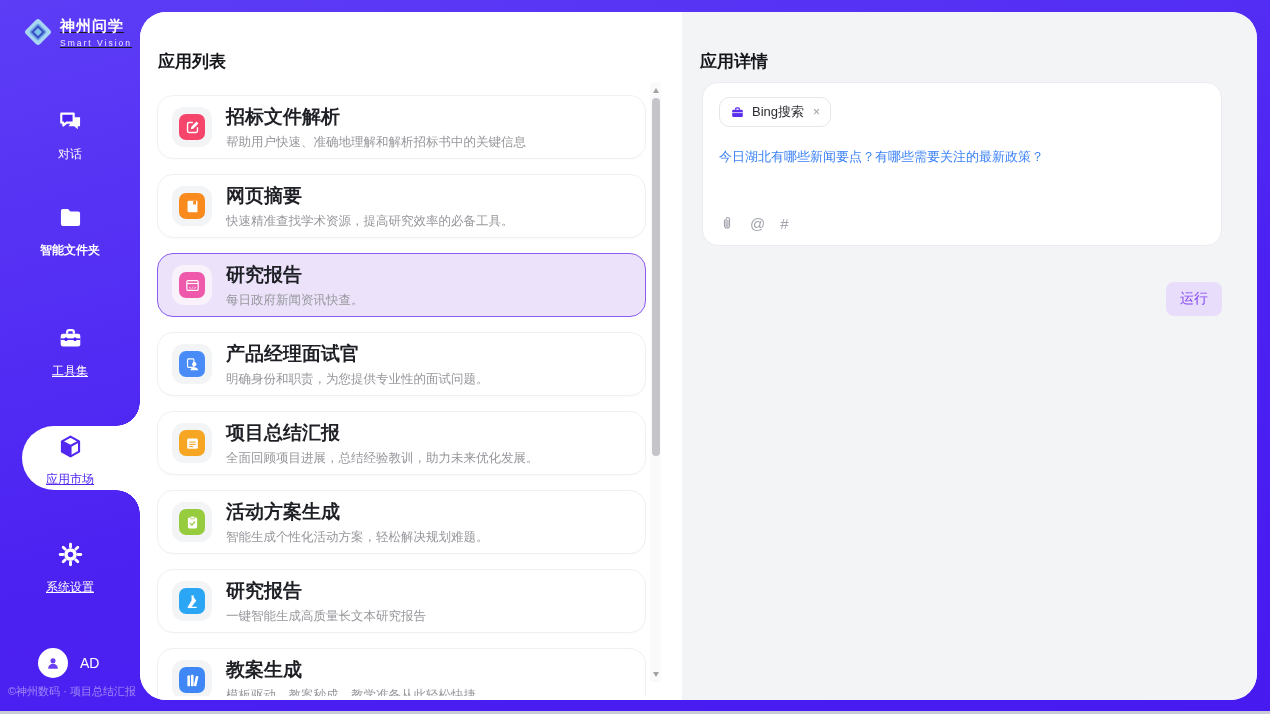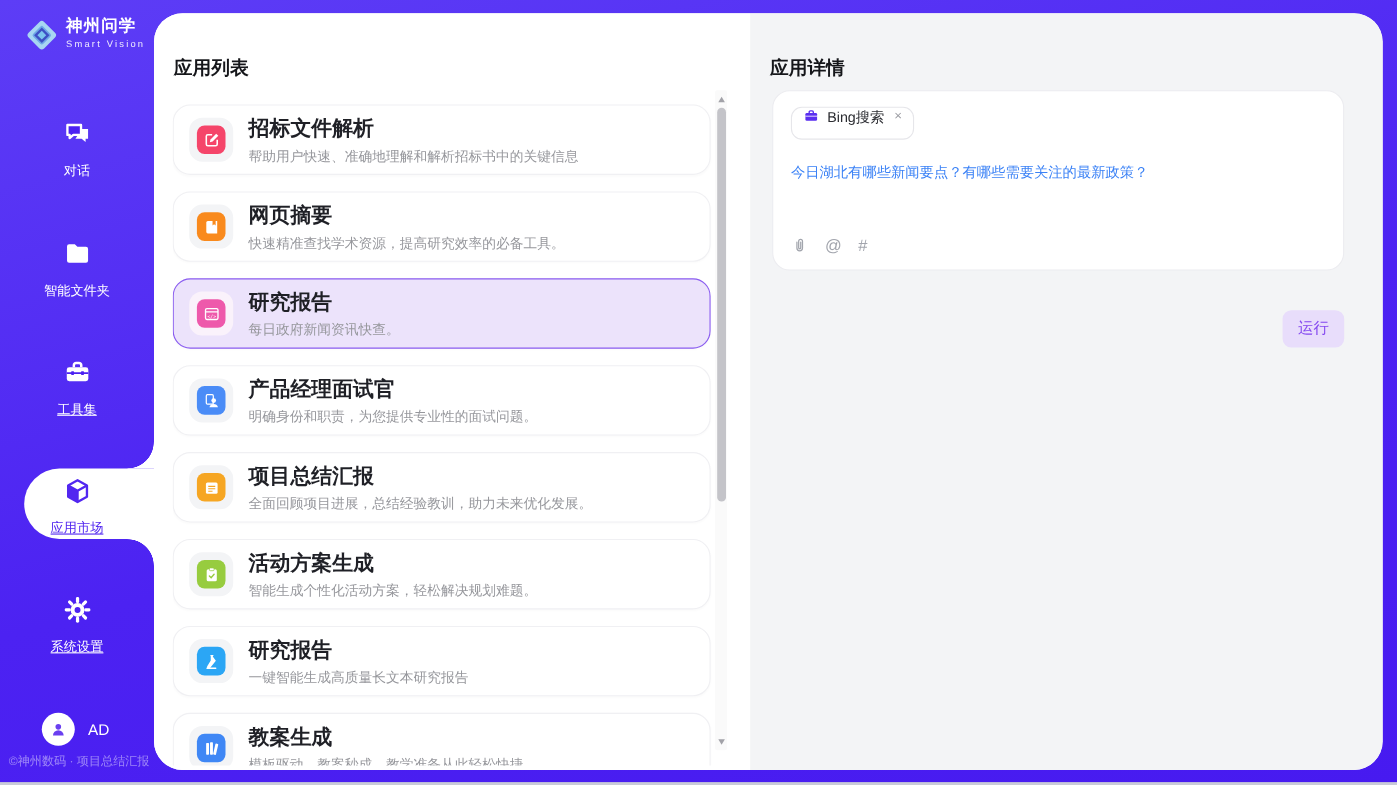--- a/index.html
+++ b/index.html
@@ -6,21 +6,21 @@
   html,body { width:1270px; height:714px; overflow:hidden; }
   body {
     font-family:"Liberation Sans","DejaVu Sans",sans-serif;
     background:linear-gradient(165deg,#5d3df6 0%,#4c22f2 55%,#471af0 100%);
     position:relative; color:#1a1b20;
   }
   .bottom-edge { position:absolute; left:0; bottom:0; width:100%; height:3px; background:#c9cbd8; }
 
   
   .sidebar { position:absolute; left:0; top:0; width:140px; height:714px; }
-  .logo { position:absolute; left:20px; top:14px; display:flex; gap:4px; }
+  .logo { position:absolute; left:20px; top:14px; display:flex; align-items:center; gap:4px;text-decoration:underline; }
   .logo-name { color:#fff; font-size:15px; font-weight:700; letter-spacing:1px; }
   .logo-sub { color:rgba(255,255,255,.9); font-size:8.5px; letter-spacing:2px; margin-top:2px; }
 
   .nav-item { position:absolute; left:0; width:140px; display:flex; flex-direction:column; align-items:center; gap:7px; cursor:pointer; }
   .nav-label { color:#fff; font-size:12px; }
   .nav-label.u { text-decoration:underline; }
   .nav-item.active .nav-label { color:#5227f0; text-decoration:underline; }
 
   .active-bubble { position:absolute; left:22px; top:426px; width:118px; height:64px; background:#fff; border-radius:32px 0 0 32px; }
   .active-bubble::before { content:""; position:absolute; right:0; top:-24px; width:24px; height:24px;
@@ -51,21 +51,21 @@
 
   .scrollbar { position:absolute; left:510px; top:70px; width:11px; height:600px; background:#fafafa; border-radius:2px; }
   .sb-arrow { position:absolute; left:0; width:11px; height:12px; display:flex; align-items:center; justify-content:center; cursor:pointer; }
   .sb-up { top:2px; } .sb-down { bottom:2px; }
   .tri-up { width:0; height:0; border-left:3.5px solid transparent; border-right:3.5px solid transparent; border-bottom:5px solid #a2a2a8; }
   .tri-down { width:0; height:0; border-left:3.5px solid transparent; border-right:3.5px solid transparent; border-top:5px solid #a2a2a8; }
   .sb-thumb { position:absolute; left:1.5px; top:16px; width:8px; height:358px; background:#c4c4c9; border-radius:4px; cursor:grab; }
 
   .detail-panel { position:relative; flex:1; height:100%; background:#f3f4f6; border-radius:0 26px 26px 0; }
   .query-card { position:absolute; left:20px; top:70px; width:520px; height:164px; background:#fff; border:1px solid #ececf0; border-radius:16px; padding:14px 16px; display:flex; flex-direction:column; }
-  .chip { display:inline-flex; gap:7px; height:30px; padding:0 10px; border:1px solid #e6e6ea; border-radius:10px; background:#fff; align-self:flex-start; cursor:pointer; }
+  .chip { display:inline-flex; align-items:center; gap:7px; height:30px; padding:0 10px; border:1px solid #e6e6ea; border-radius:10px; background:#fff; align-self:flex-start; cursor:pointer; }
   .chip-label { font-size:13px; color:#2b2c31; }
   .chip-x { font-size:12px; color:#9a9ba1; margin-left:2px; cursor:pointer; }
   .query-text { margin-top:20px; font-size:13px; color:#3b82f6; line-height:1.5; cursor:text; }
   .composer-icons { margin-top:auto; display:flex; align-items:center; gap:15px; color:#a2a5ad; }
   .composer-icons .txt-ic { font-size:15px; line-height:1; cursor:pointer; }
   .run-row { position:absolute; left:20px; top:270px; width:520px; text-align:right; }
   .run-btn { display:inline-block; border:none; background:#e8ddfb; color:#8448f0; font-size:14px; padding:8px 14px; border-radius:8px; cursor:pointer; font-family:inherit; }
 </style>
 </head>
 <body>
@@ -90,21 +90,21 @@
 
     <div class="active-bubble"></div>
     <nav id="side-nav">
         <div class="nav-item" style="top: 108px;">
           <span class="nav-icon"><svg width="27" height="27" viewBox="0 0 24 24">
               <path d="M15.5 8.2h5v8h-2v2.6l-3.2-2.6h-5" fill="#fff"></path>
               <path d="M3.8 5h11v8H8.6l-3 2.6V13H3.8z" fill="#4c22f2" stroke="#fff" stroke-width="1.9" stroke-linejoin="round"></path>
             </svg></span>
           <span class="nav-label">对话</span>
         </div>
-        <div class="nav-item" style="top: 217px;">
+        <div class="nav-item" style="top: 204px; font-weight: bold;">
           <span class="nav-icon"><svg width="27" height="27" viewBox="0 0 24 24">
               <path fill="#fff" d="M3.5 6.2A1.7 1.7 0 0 1 5.2 4.5h4.6l2.1 2.1h6.9A1.7 1.7 0 0 1 20.5 8.3v9.5a1.7 1.7 0 0 1-1.7 1.7H5.2a1.7 1.7 0 0 1-1.7-1.7z"></path>
             </svg></span>
           <span class="nav-label">智能文件夹</span>
         </div>
         <div class="nav-item" style="top: 325px;">
           <span class="nav-icon"><svg width="27" height="27" viewBox="0 0 24 24">
               <rect x="3.3" y="7.8" width="17.4" height="11.4" rx="2" fill="#fff"></rect>
               <path d="M9 7.8V6.3A1.8 1.8 0 0 1 10.8 4.5h2.4A1.8 1.8 0 0 1 15 6.3v1.5" fill="none" stroke="#fff" stroke-width="2"></path>
               <line x1="3.3" y1="12.6" x2="20.7" y2="12.6" stroke="#4c22f2" stroke-width="1.4"></line>

